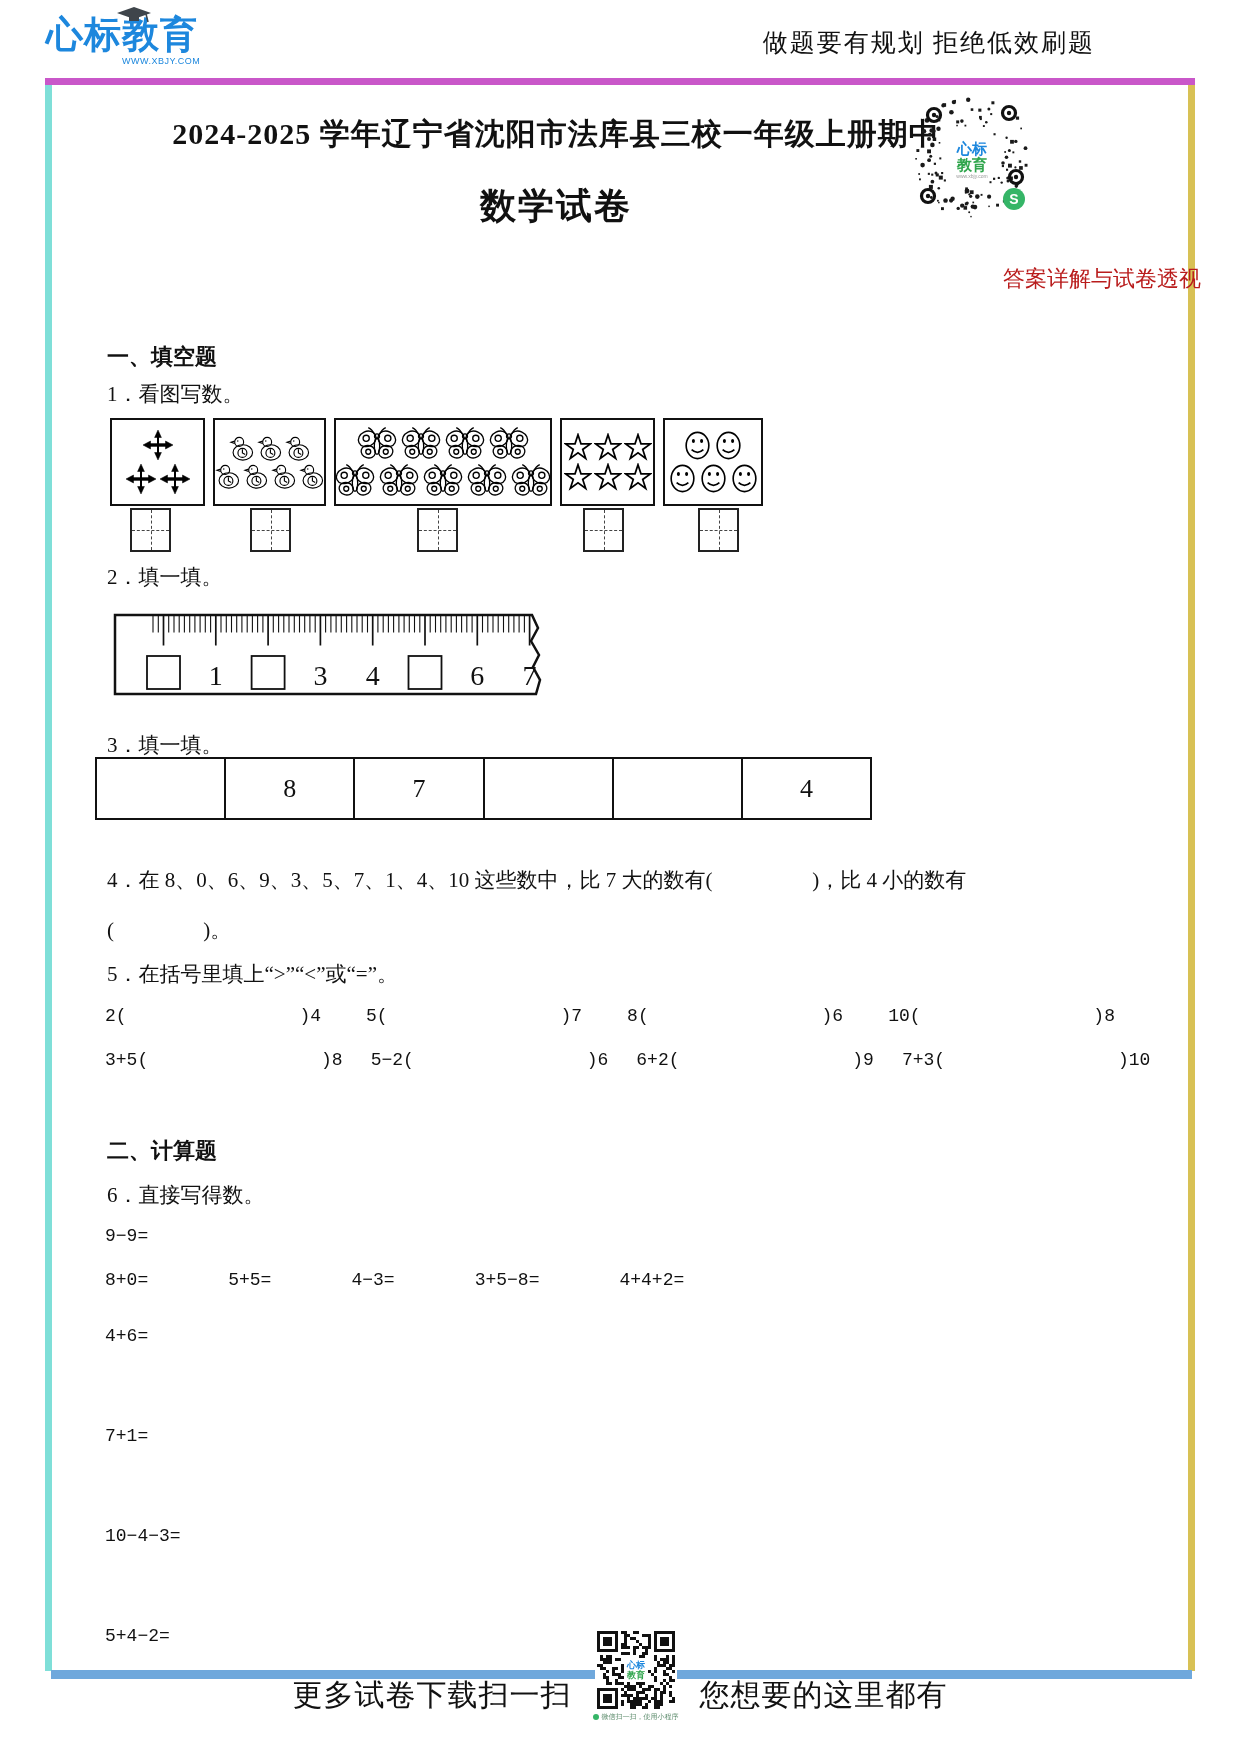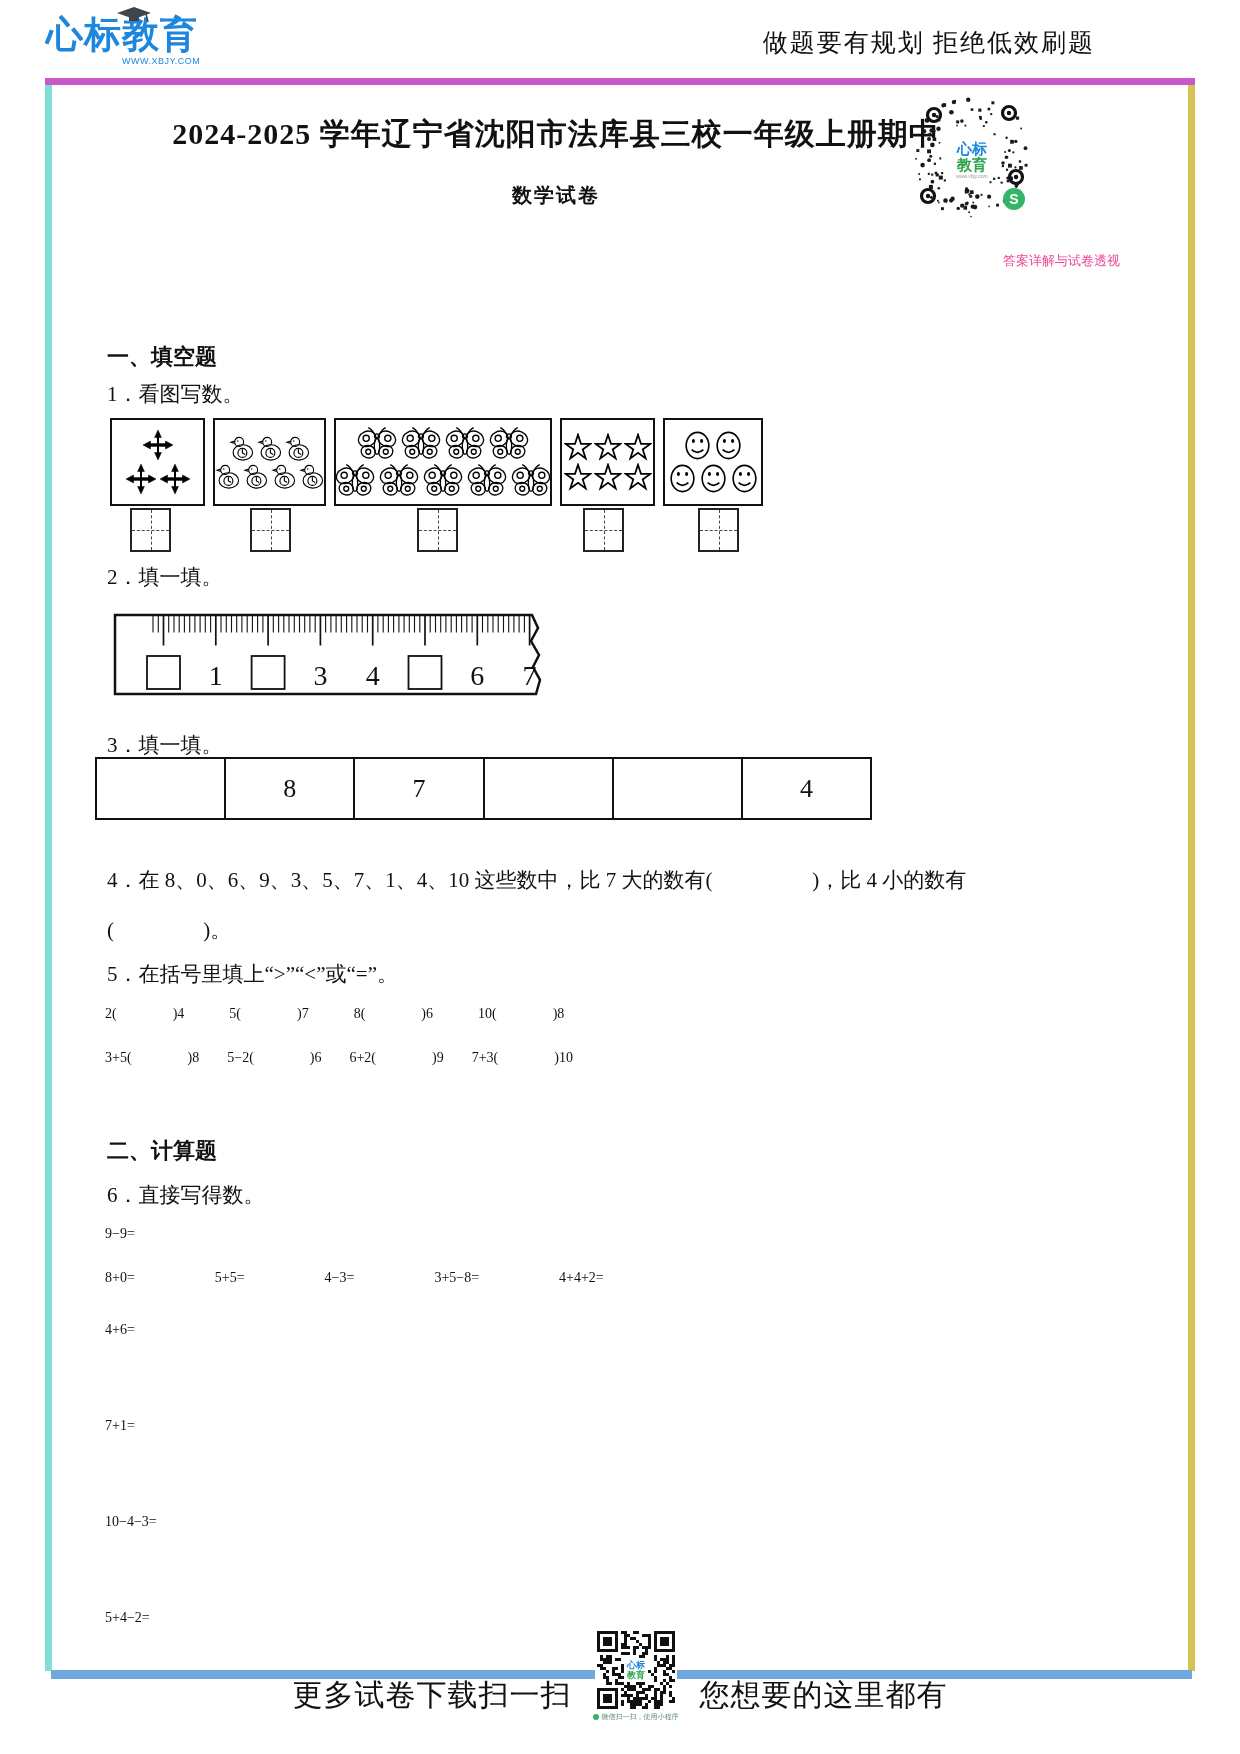--- a/index.html
+++ b/index.html
@@ -18,25 +18,25 @@
 
   
   #bar-top{left:45px;top:78px;width:1150px;height:7px;background:#c957c9;}
   #bar-left{left:45px;top:85px;width:7px;height:1586px;background:#7fdfd8;}
   #bar-right{left:1188px;top:85px;width:7px;height:1586px;background:#d8c155;}
   #bar-bottom{left:51px;top:1670px;width:1141px;height:9px;background:#6fa8dc;z-index:1;}
 
   
   #title-wrap{left:60px;top:114px;width:992px;text-align:center;}
   #title-line1{font-size:30px;font-weight:bold;letter-spacing:1px;}
-  #title-line2{margin-top:27px;font-size:20px;font-weight:bold;letter-spacing:2px;}
+  #title-line2{margin-top:27px;font-size:36px;font-weight:bold;letter-spacing:2px;}
 
   
   #qr-top{left:908px;top:93px;width:128px;height:128px;}
-  #qr-caption{left:1003px;top:252px;font-size:13px;font-family:"Liberation Sans",sans-serif;color:#ec4899;}
+  #qr-caption{left:1003px;top:264px;font-size:22px;font-family:"Liberation Sans",sans-serif;color:#b91c1c;}
 
   
   #student-row{left:228px;top:276px;display:flex;gap:14px;font-size:20px;white-space:pre;}
   .si-blank{letter-spacing:0;}
 
   
   .sec-head{font-family:"Liberation Sans","DejaVu Sans",sans-serif;font-weight:bold;font-size:22px;}
   .q-label{font-size:21px;}
   #sec1{left:107px;top:342px;}
   #q1-label{left:107px;top:380px;}
@@ -59,21 +59,21 @@
   #q3-label{left:107px;top:731px;}
   #q3-table{left:95px;top:757px;width:777px;height:63px;display:flex;border:2.5px solid #111;box-sizing:border-box;}
   .q3-cell{flex:1;border-left:2.5px solid #111;display:flex;align-items:center;justify-content:center;
            font-size:26px;}
   .q3-cell:first-child{border-left:none;}
 
   .q-text{font-size:21px;white-space:pre;text-align:center;}
   #q4-line1{left:107px;top:866px;}
   #q4-line2{left:107px;top:916px;}
   #q5-label{left:107px;top:960px;}
-  .math-row{display:flex;font-size:14px;white-space:pre;}
+  .math-row{display:flex;font-size:18px;white-space:pre;font-family:Liberation Mono, monospace;}
   #q5-row1{left:105px;top:1006px;gap:45px;}
   #q5-row2{left:105px;top:1050px;gap:28px;}
 
   #sec2{left:107px;top:1136px;}
   #q6-label{left:107px;top:1181px;}
   #q6-row1{left:105px;top:1226px;gap:80px;flex-direction:column;}
   #q6-row2{left:105px;top:1270px;gap:80px;}
 
   
   #footer{left:0;top:1629px;width:100%;display:flex;justify-content:center;align-items:flex-start;

